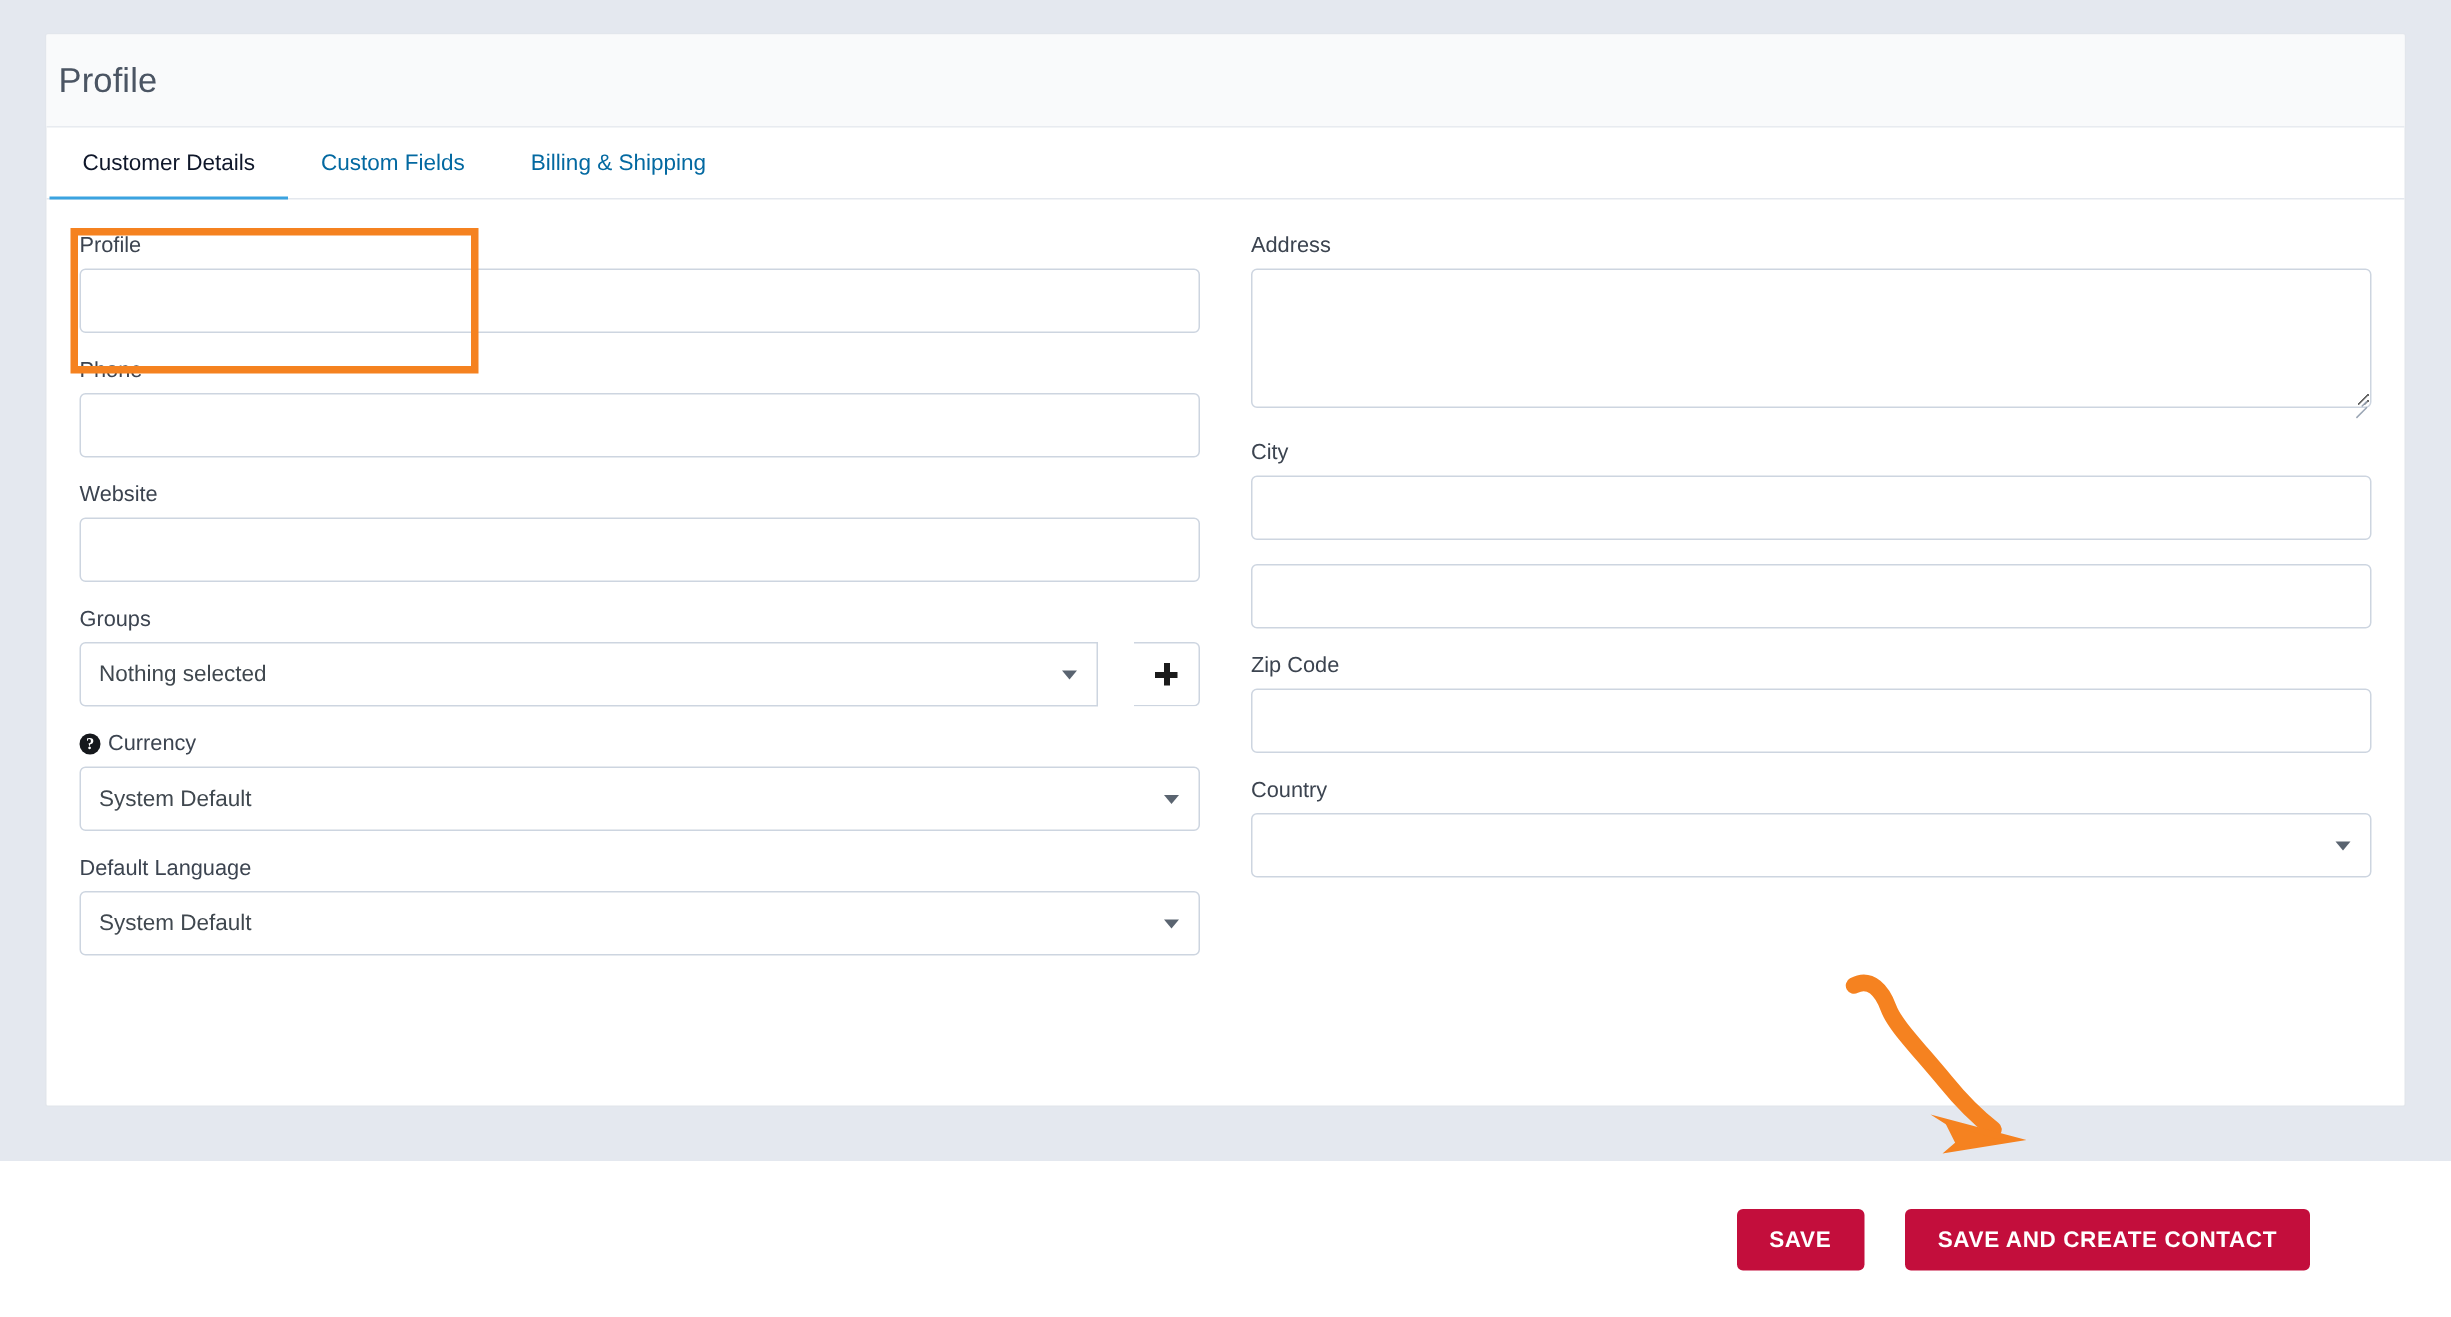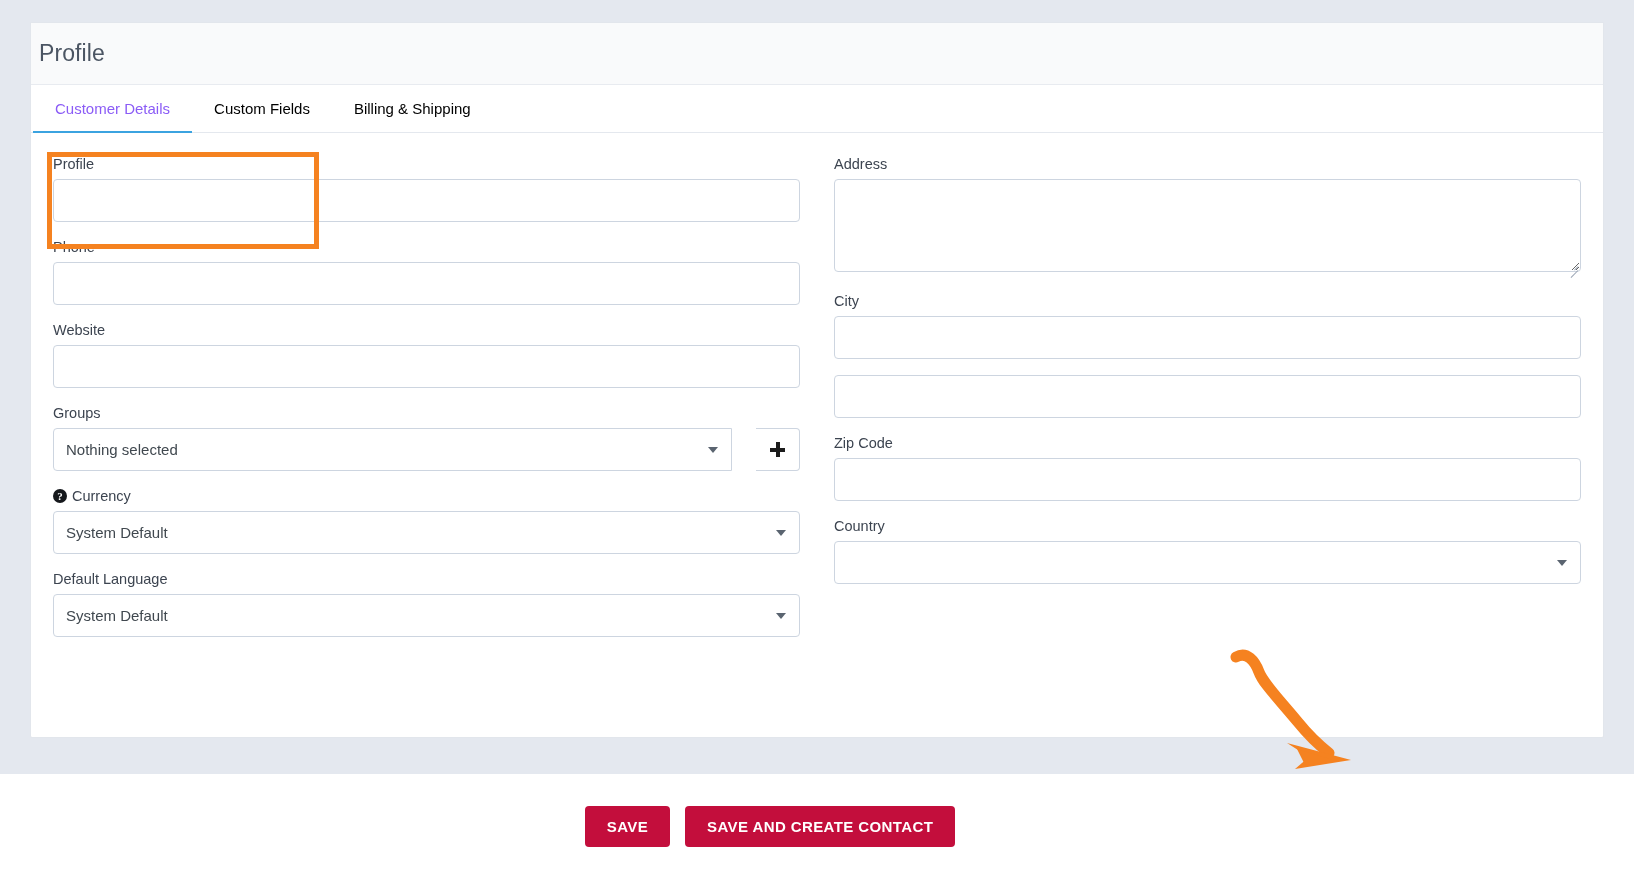--- a/index.html
+++ b/index.html
@@ -46,28 +46,28 @@
     align-items: stretch;
     height: 48px;
     border-bottom: 1px solid #e4e8ee;
     padding-left: 2px;
   }
   .tab {
     display: flex;
     align-items: center;
     padding: 0 22px;
     font-size: 15px;
-    color: #000000;
+    color: #0369a1;
     cursor: pointer;
     border-bottom: 2px solid transparent;
     margin-bottom: -1px;
     white-space: nowrap;
   }
   .tab.active {
-    color: #8b5cf6;
+    color: #0f172a;
     border-bottom-color: #3ba3e0;
   }
 
   
   .form-body {
     display: flex;
     padding: 22px 22px 0 22px;
     gap: 34px;
   }
   .col { width: 752px; }
@@ -177,23 +177,23 @@
   .resize-grip span:nth-child(2) { bottom: 7px; width: 5px; }
 
   
   .footer {
     position: absolute;
     left: 0; bottom: 0;
     width: 1634px; height: 104px;
     background: #ffffff;
     display: flex;
     align-items: center;
-    justify-content: center;
+    justify-content: flex-end;
     padding-right: 94px;
-    gap: 15px;
+    gap: 27px;
   }
   .btn {
     background: #c30e3c;
     color: #ffffff;
     border: none;
     border-radius: 4px;
     font-size: 15px;
     font-weight: bold;
     letter-spacing: .4px;
     padding: 0 22px;

